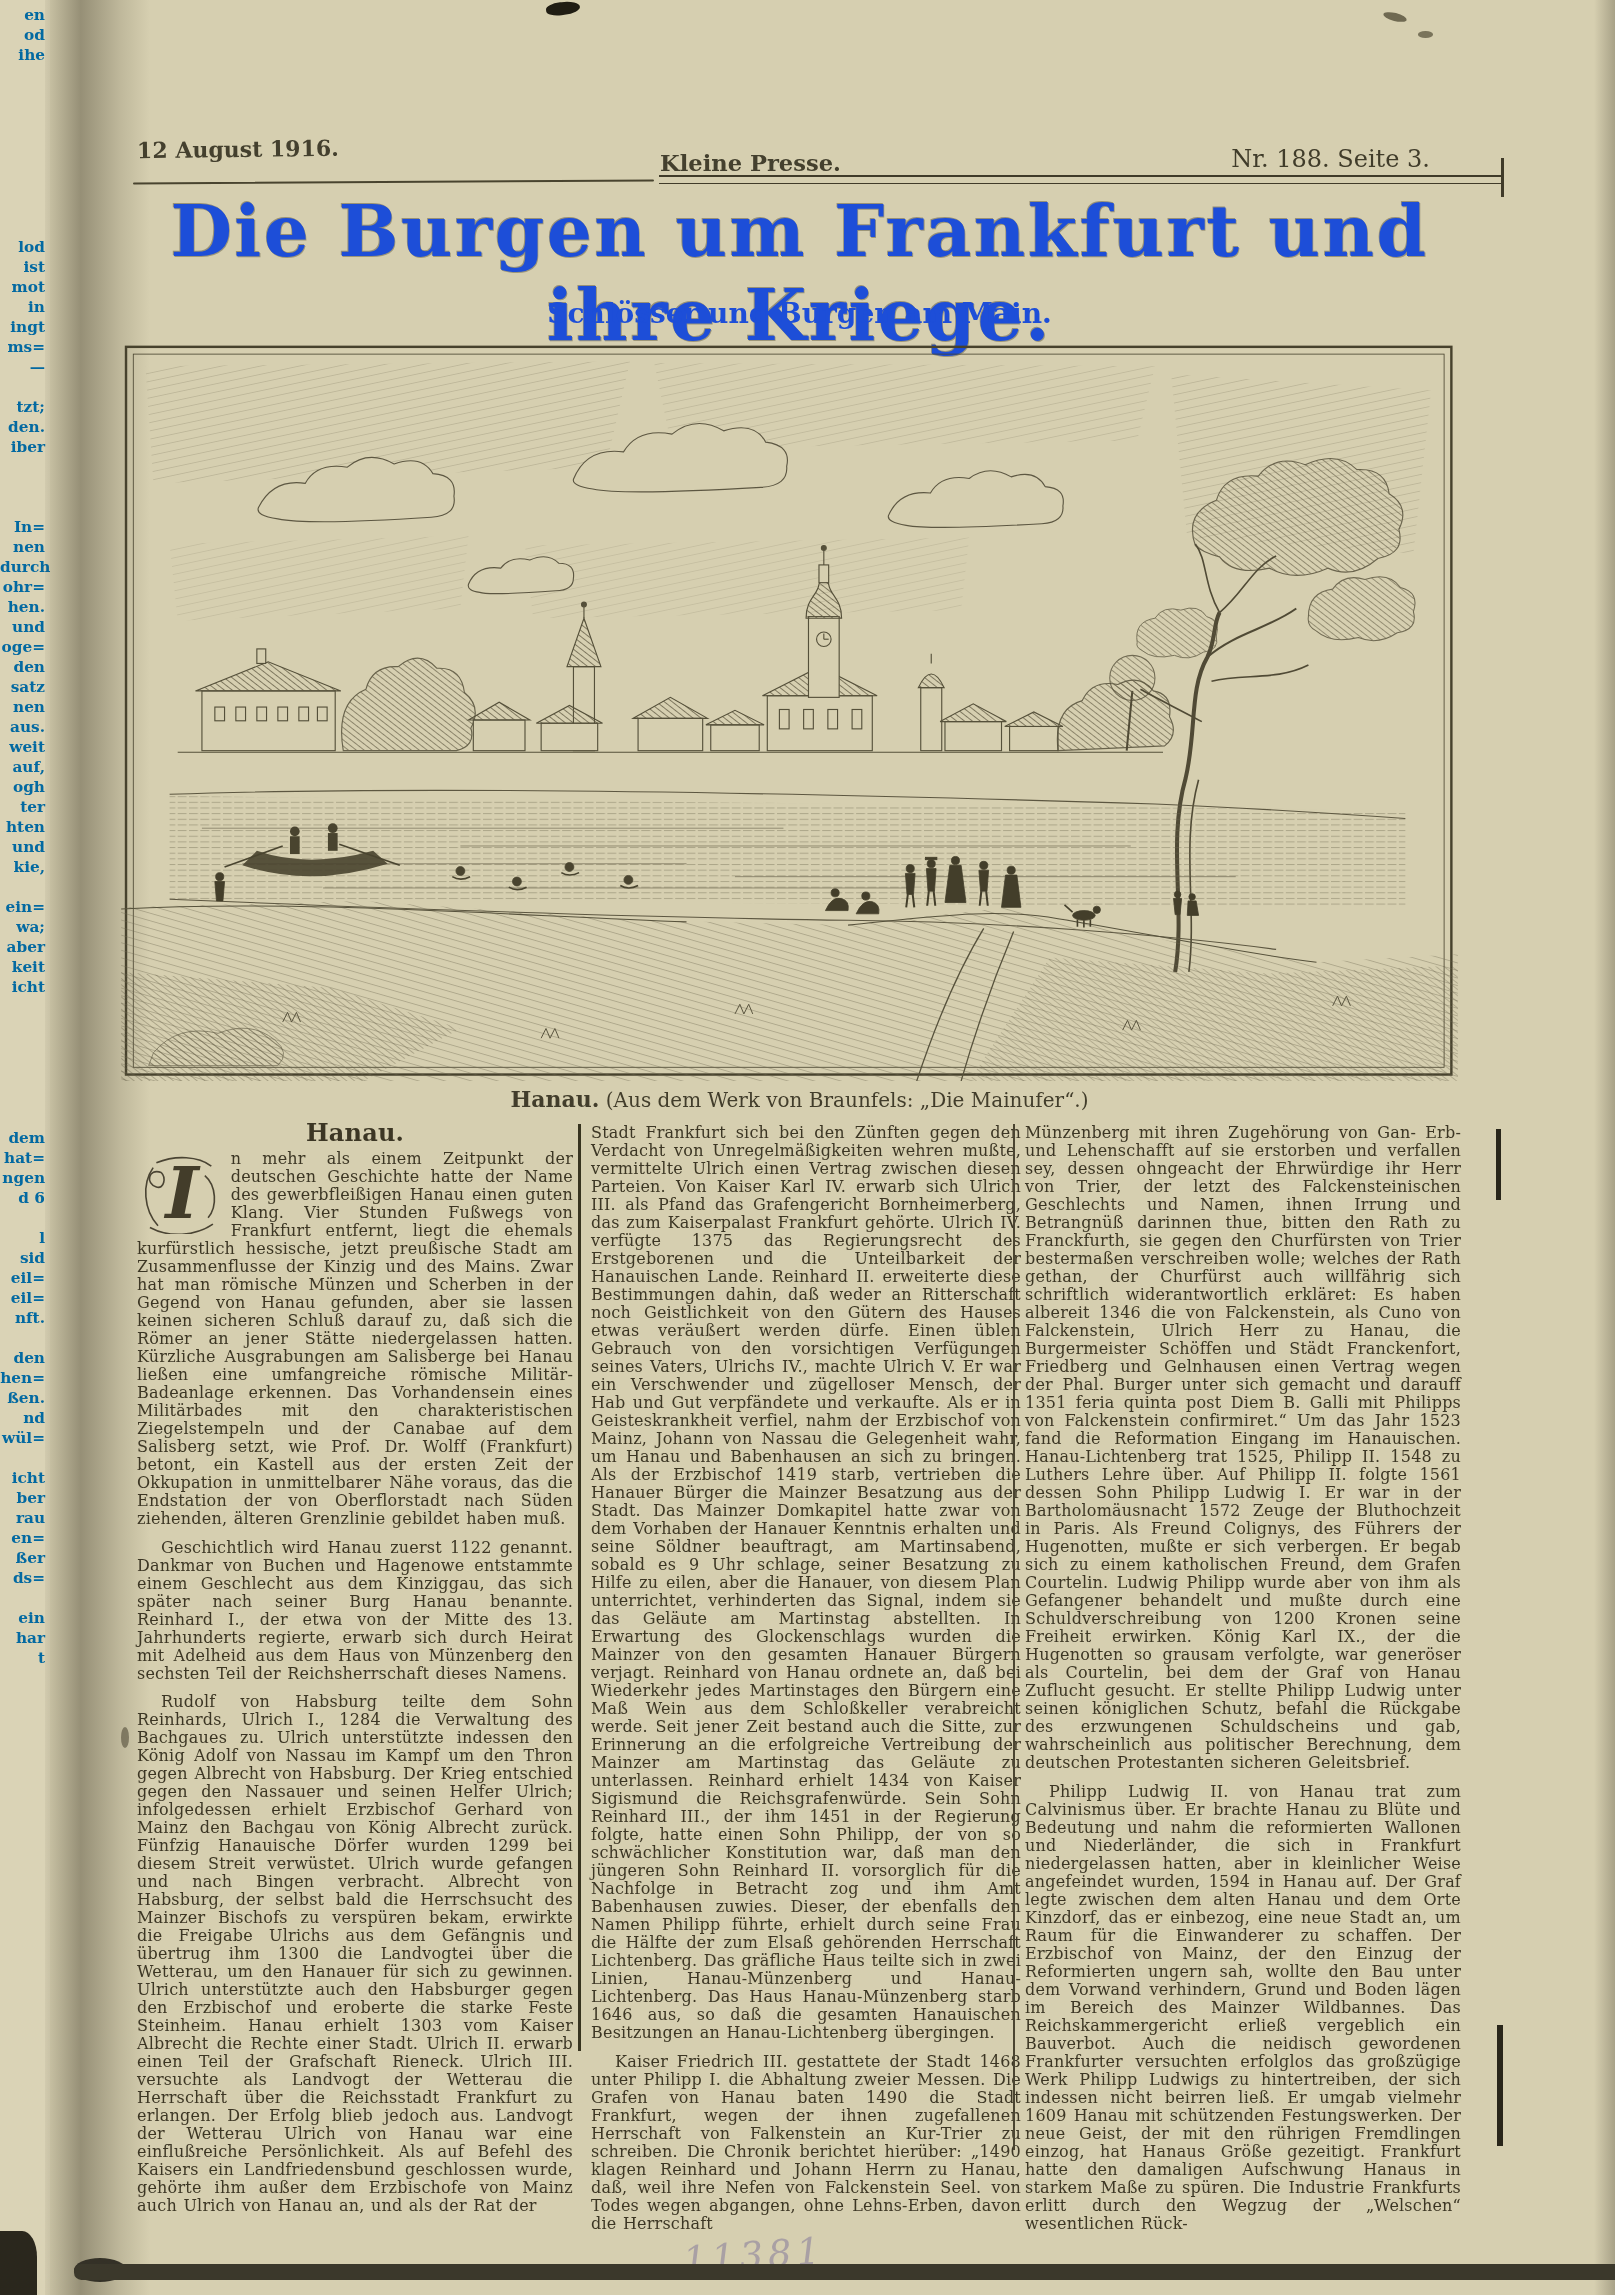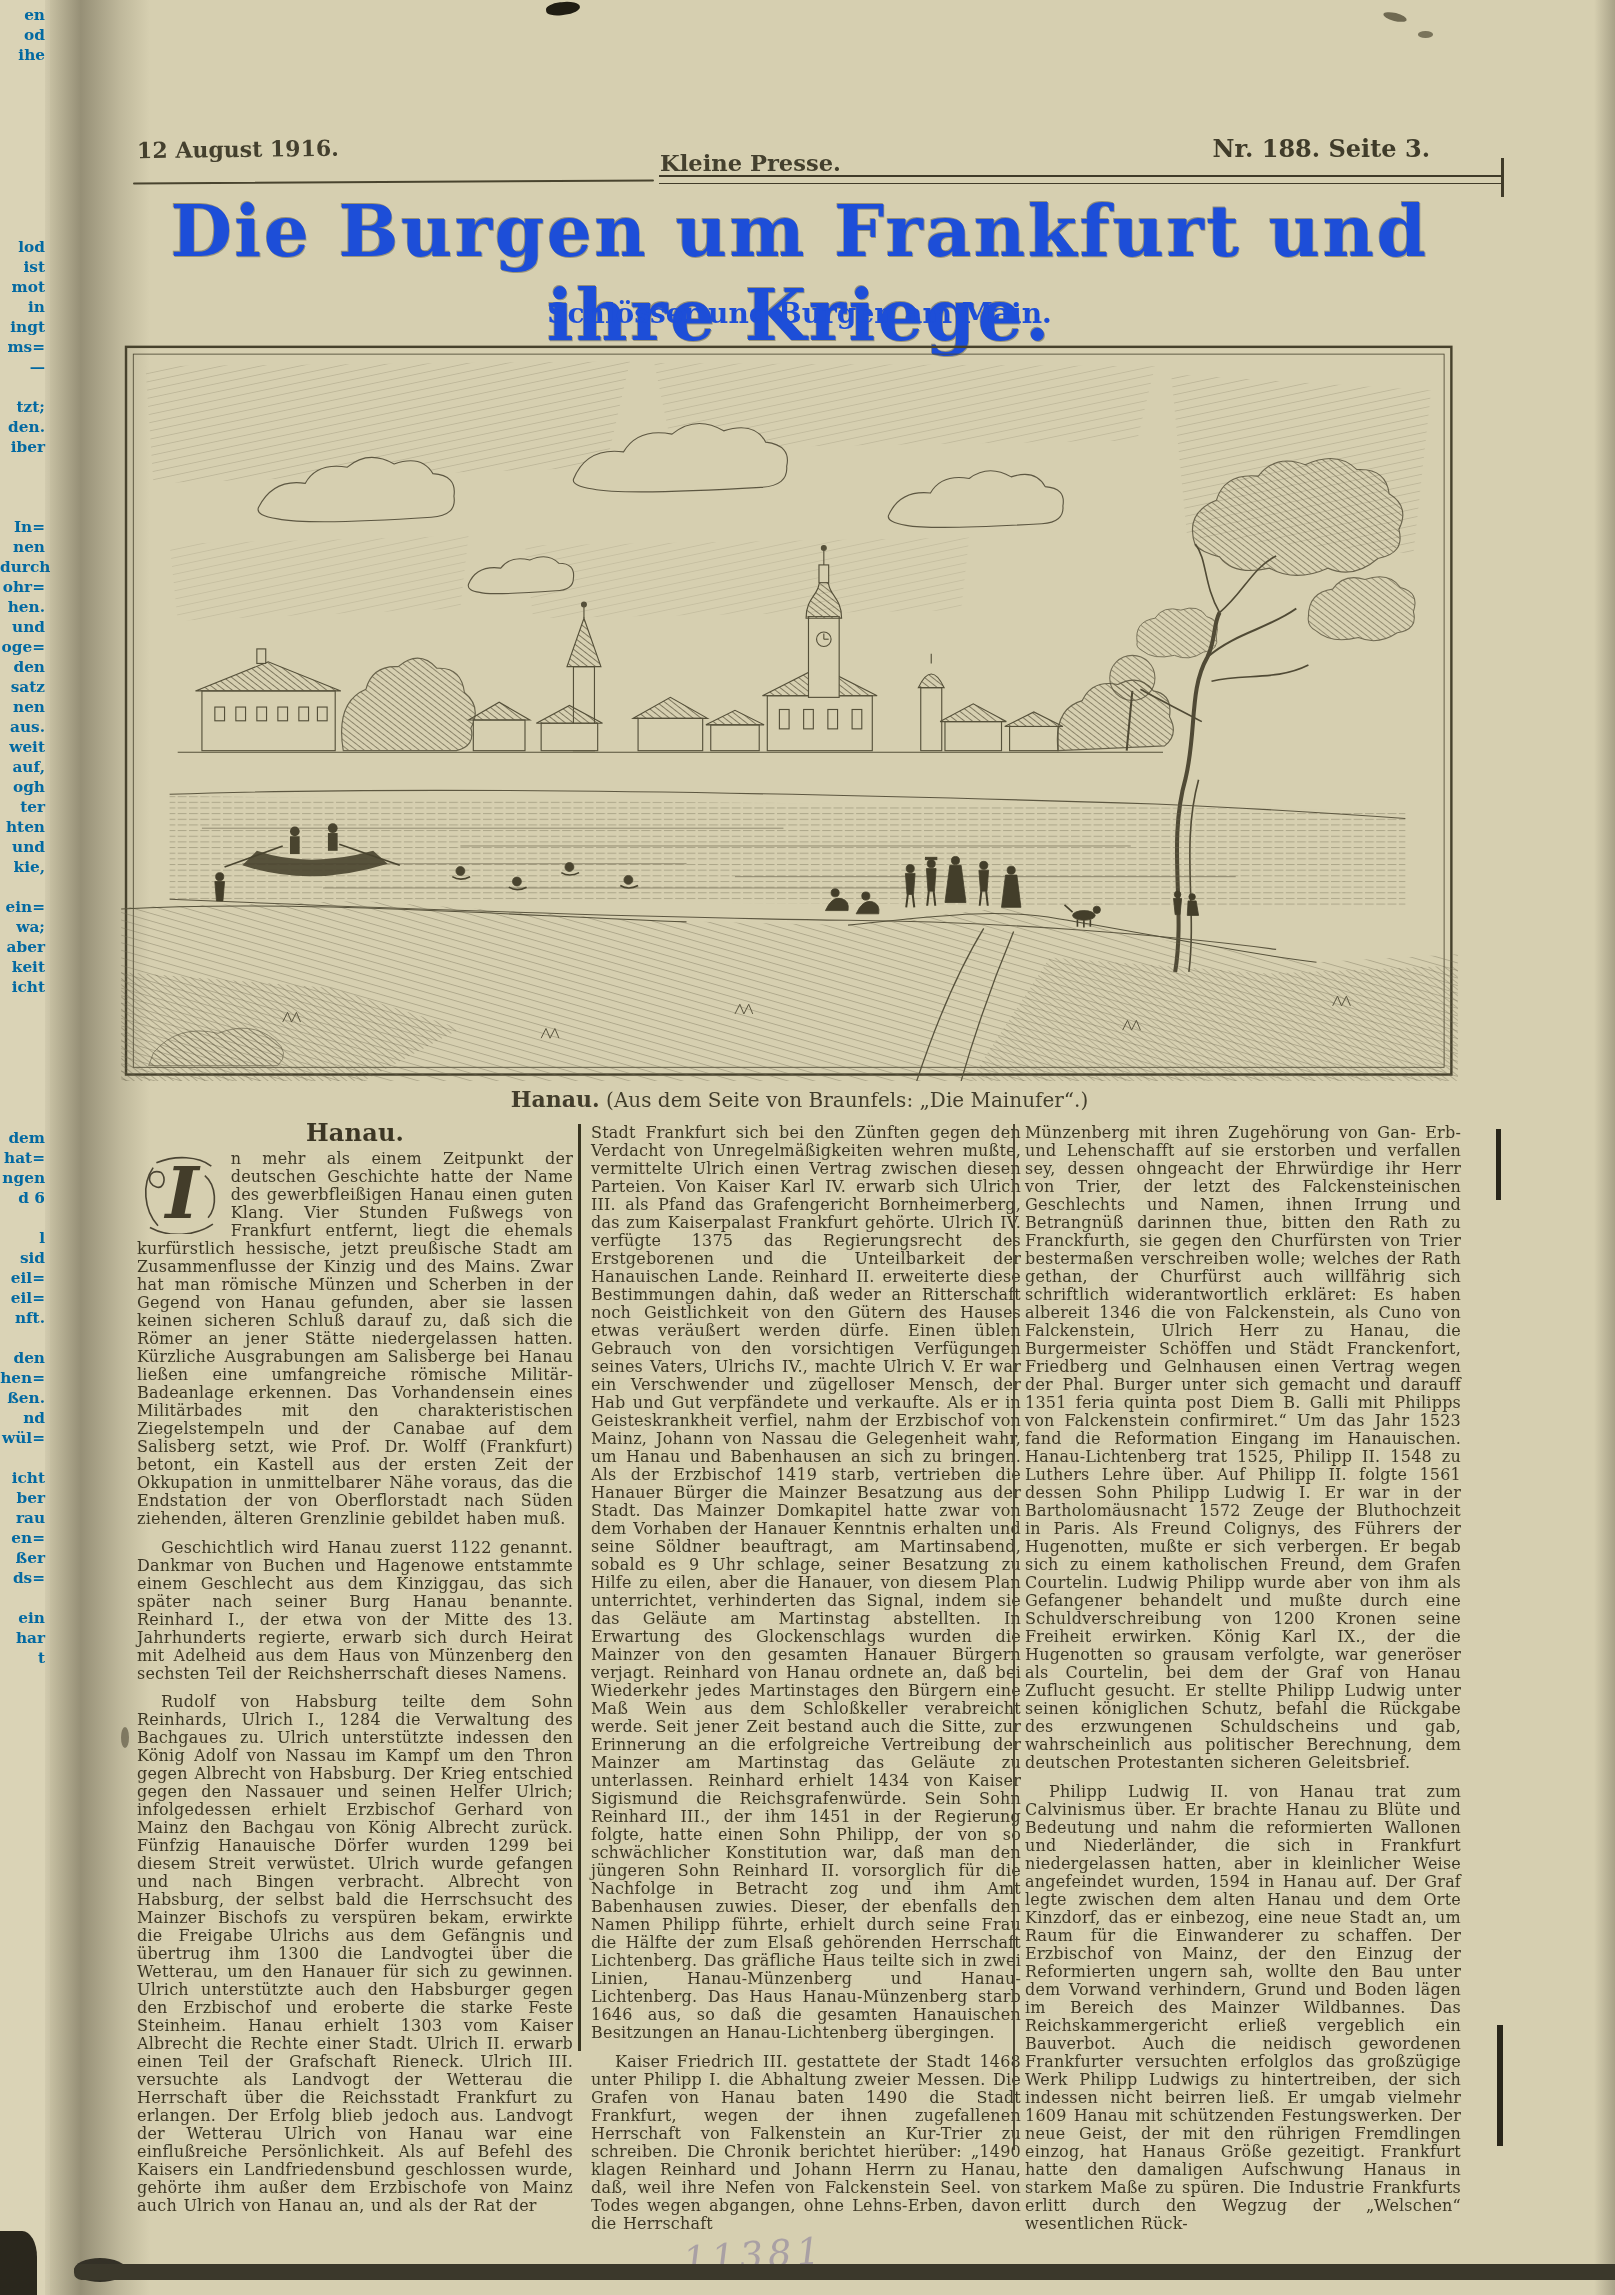--- a/index.html
+++ b/index.html
@@ -23,21 +23,21 @@
   .speck2{position:absolute;left:1418px;top:31px;width:14.5px;height:6.5px;background:#7a745b;border-radius:50%;}
   .bottom-band{position:absolute;left:74px;top:2264px;width:1541px;height:16px;background:#3b382b;border-radius:7.3px 0 0 7.3px;}
   .bottom-band-blob{position:absolute;left:74px;top:2258px;width:52px;height:24px;background:#343127;border-radius:50%;}
   .corner-blot{position:absolute;left:0;top:2231px;width:37px;height:65px;background:#2a271d;border-radius:0 40% 0 0;}
   .handwriting{position:absolute;left:683px;top:2234px;font-size:37px;font-style:italic;
     color:rgba(108,96,148,.42);transform:rotate(-4deg);letter-spacing:4.8px;}
   
   .masthead{position:absolute;left:137px;top:129px;width:1325px;height:52px;}
   .mast-date{position:absolute;left:0;top:6.5px;font-size:22px;font-weight:bold;transform:rotate(-0.7deg);color:#44402e;}
   .mast-title{position:absolute;left:452px;top:13px;width:323px;text-align:center;font-size:22.6px;font-weight:bold;color:#44402e;margin-top:8px;}
-  .mast-issue{position:absolute;right:32px;top:5px;font-size:24px;font-weight:bold;color:#403c2a;}
+  .mast-issue{position:absolute;right:32px;top:16px;font-size:24px;font-weight:normal;color:#403c2a;}
   .rule-left{position:absolute;left:133px;top:181px;width:521px;height:2.4px;background:#49442f;transform:rotate(-0.35deg);border-radius:1.6px;}
   .rule-right{position:absolute;left:659px;top:175px;width:845px;height:5.7px;
     border-top:2.4px solid #403b29;border-bottom:1.6px solid #403b29;}
   .rule-tick{position:absolute;left:1501px;top:158px;width:3.2px;height:39px;background:#403b29;}
   
   .headline{position:absolute;left:121px;top:189px;width:1357px;text-align:center;
     font-size:71px;font-weight:bold;letter-spacing:2.4px;color:#1d4ed8;
     text-shadow:0.8px 0.8px 0 rgba(150,143,115,.9), -0.8px -0.8px 0 rgba(90,84,62,.5);}
   .subheadline{position:absolute;left:121px;top:297px;width:1357px;text-align:center;
     font-size:28px;font-weight:bold;color:#1d4ed8;}
@@ -341,21 +341,21 @@
     <circle cx="1308" cy="684" r="4"></circle>
       <path d="M1303,689 h10 l-2,20 h-6 z"></path>
     <circle cx="1326" cy="687" r="4"></circle>
       <path d="M1321,692 h10 l3,18 h-14 z"></path>
     <circle cx="122" cy="662" r="5"></circle>
       <path d="M116,668 h12 l-2,24 h-8 z"></path>
   </g>
 </svg>
 
 <div class="caption">
-  <b>Hanau.</b><span> (Aus dem Seite von Braunfels: „Die Mainufer“.)</span>
+  <b>Hanau.</b><span> (Aus dem Werk von Braunfels: „Die Mainufer“.)</span>
 </div>
 
 <div class="cols">
   <div class="col col1">
     <h3 class="col-head">Hanau.</h3>
     <p>
       <span class="dropcap">
         <svg viewBox="0 0 104 100" width="84" height="81" style="font-size:20px">
           <g fill="none" stroke="#4a4433" stroke-width="2">
             <path d="M20,18 C6,38 8,70 26,90"></path>

